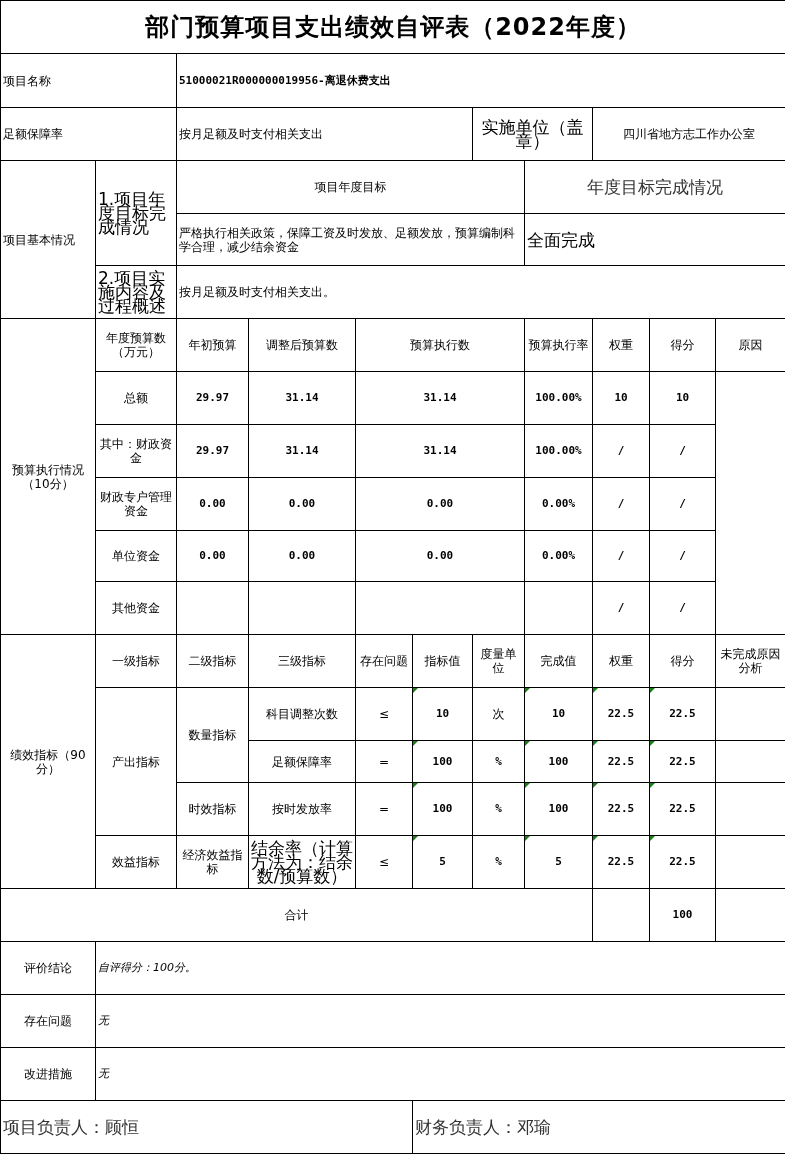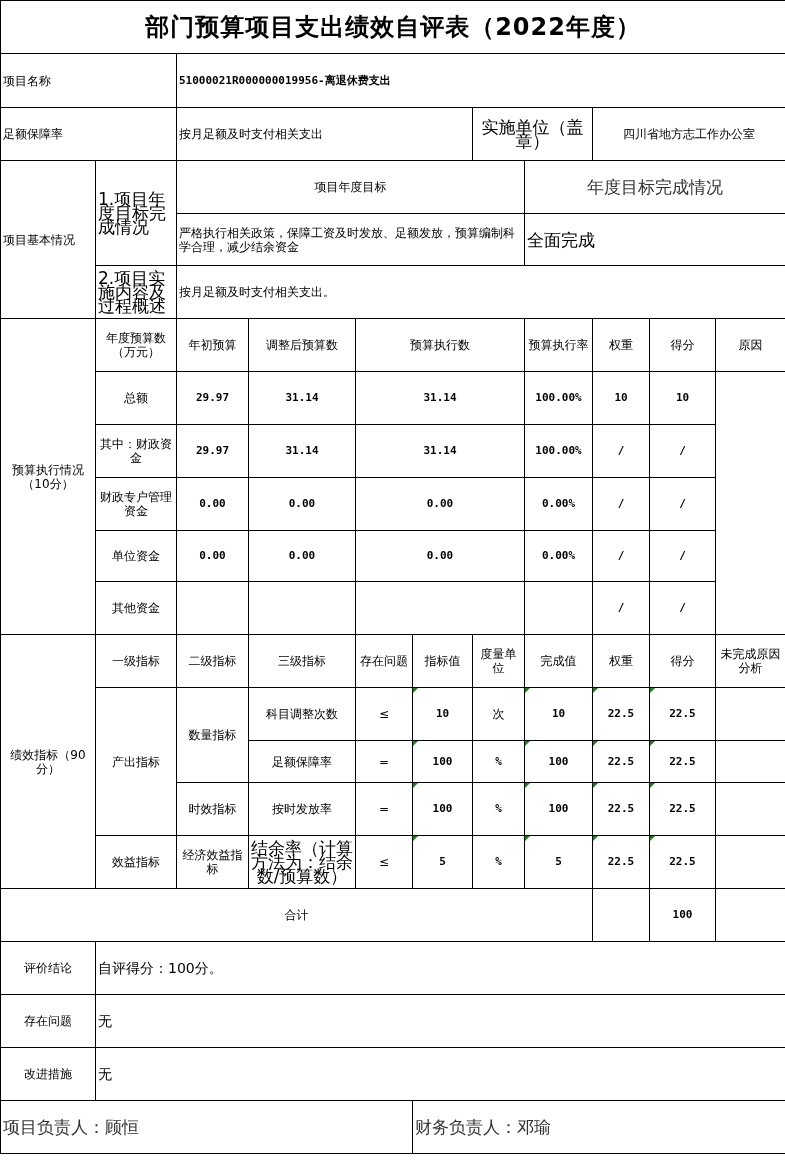--- a/index.html
+++ b/index.html
@@ -3,21 +3,21 @@
 <meta charset="utf-8">
 <style>
   html, body { margin: 0; padding: 0; background: #ffffff; }
   body { width: 785px; height: 1167px; overflow: hidden; font-family: "DejaVu Sans", "Liberation Sans", sans-serif; color: #000; }
   table { border-collapse: collapse; table-layout: fixed; width: 785px; position: absolute; left: 0; top: 0; }
   td { border: 1px solid #000; padding: 0 2px; font-size: 12px; line-height: 14px; vertical-align: middle; overflow: hidden; position: relative; }
   .c { text-align: center; }
   .l { text-align: left; }
   .title { font-size: 24px; font-weight: bold; text-align: center; letter-spacing: 1px; }
   .mono { font-family: "DejaVu Sans Mono", "Liberation Mono", monospace; font-size: 11px; font-weight: bold; }
-  .it { font-size: 14px; }
+  .it { font-style: italic; font-size: 11px; }
   .grey { color: #333; }
   .flag::before { content: ""; position: absolute; left: 0; top: 0; width: 0; height: 0; border-top: 5px solid #1a7f1a; border-right: 5px solid transparent; }
   .sm { font-size: 17px; }
 </style>
 </head>
 <body>
 
 <table>
   <colgroup>
     <col style="width:95px">

